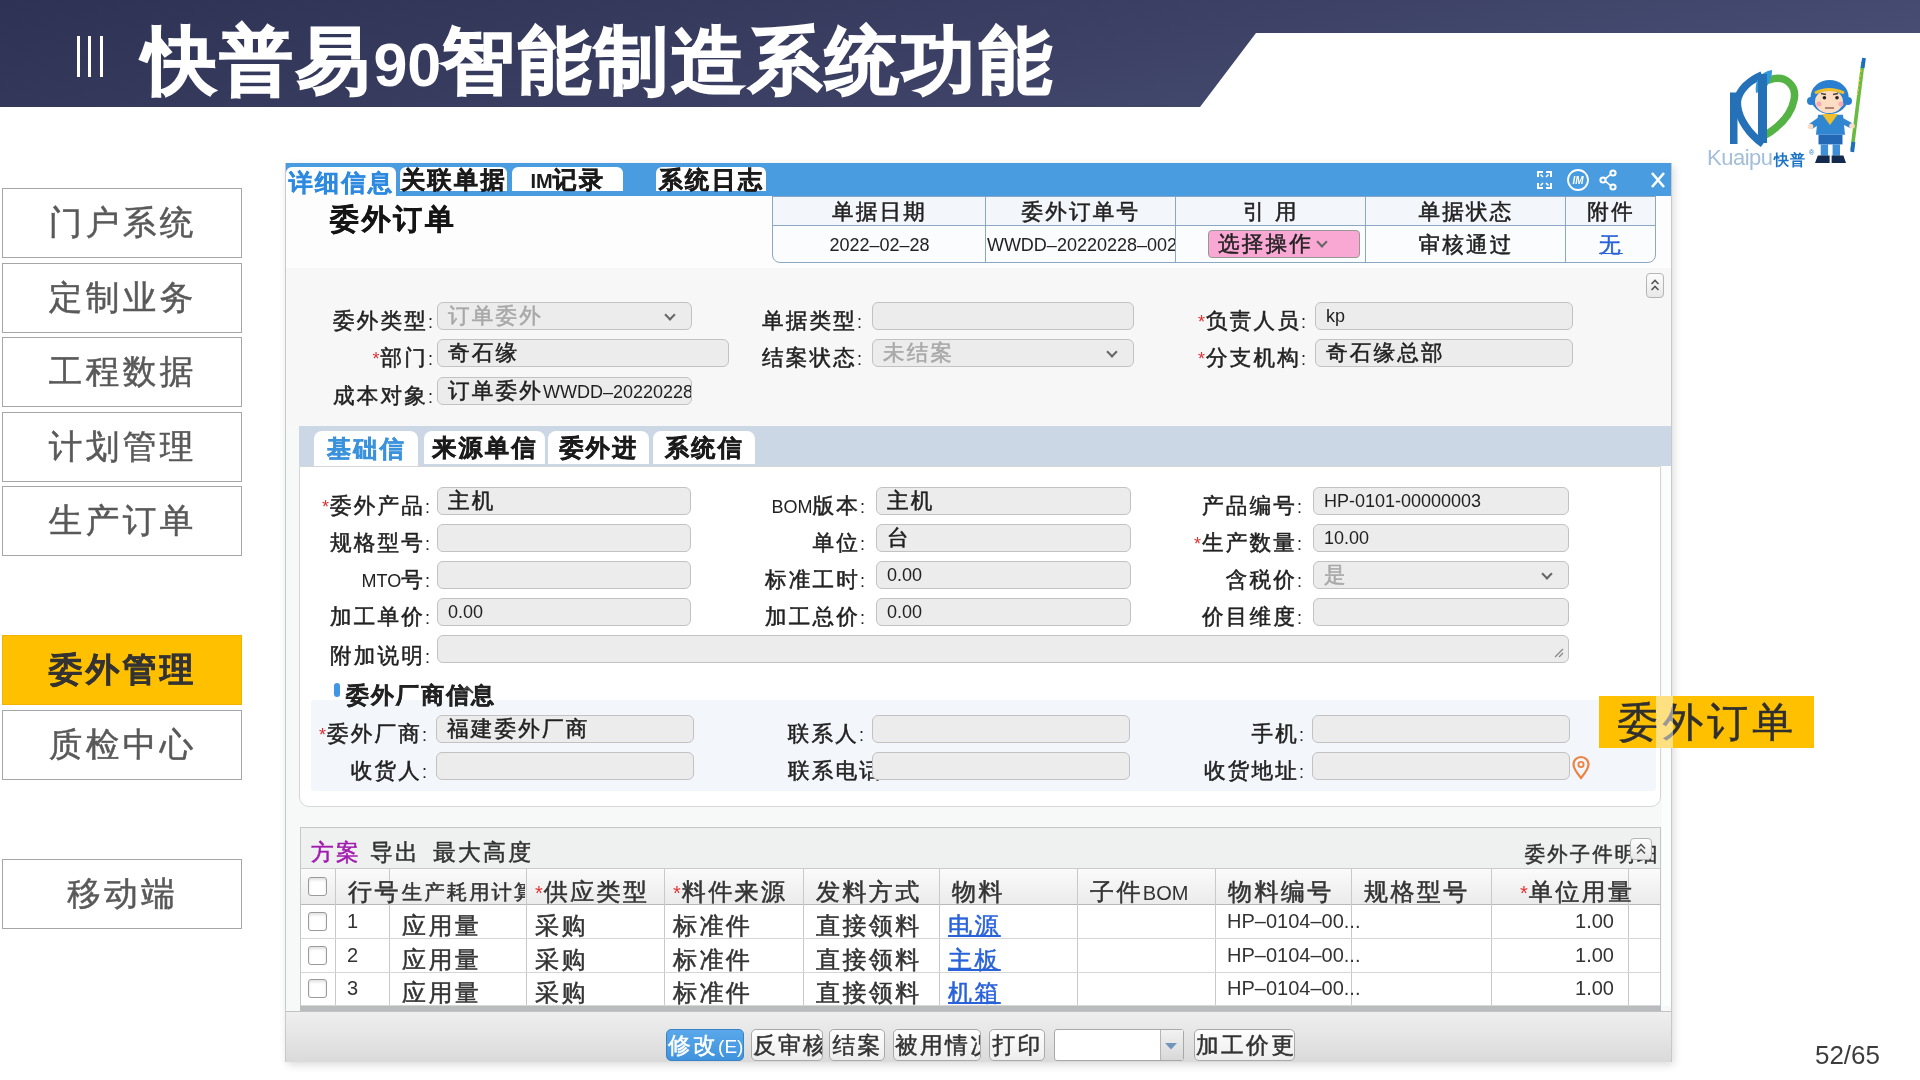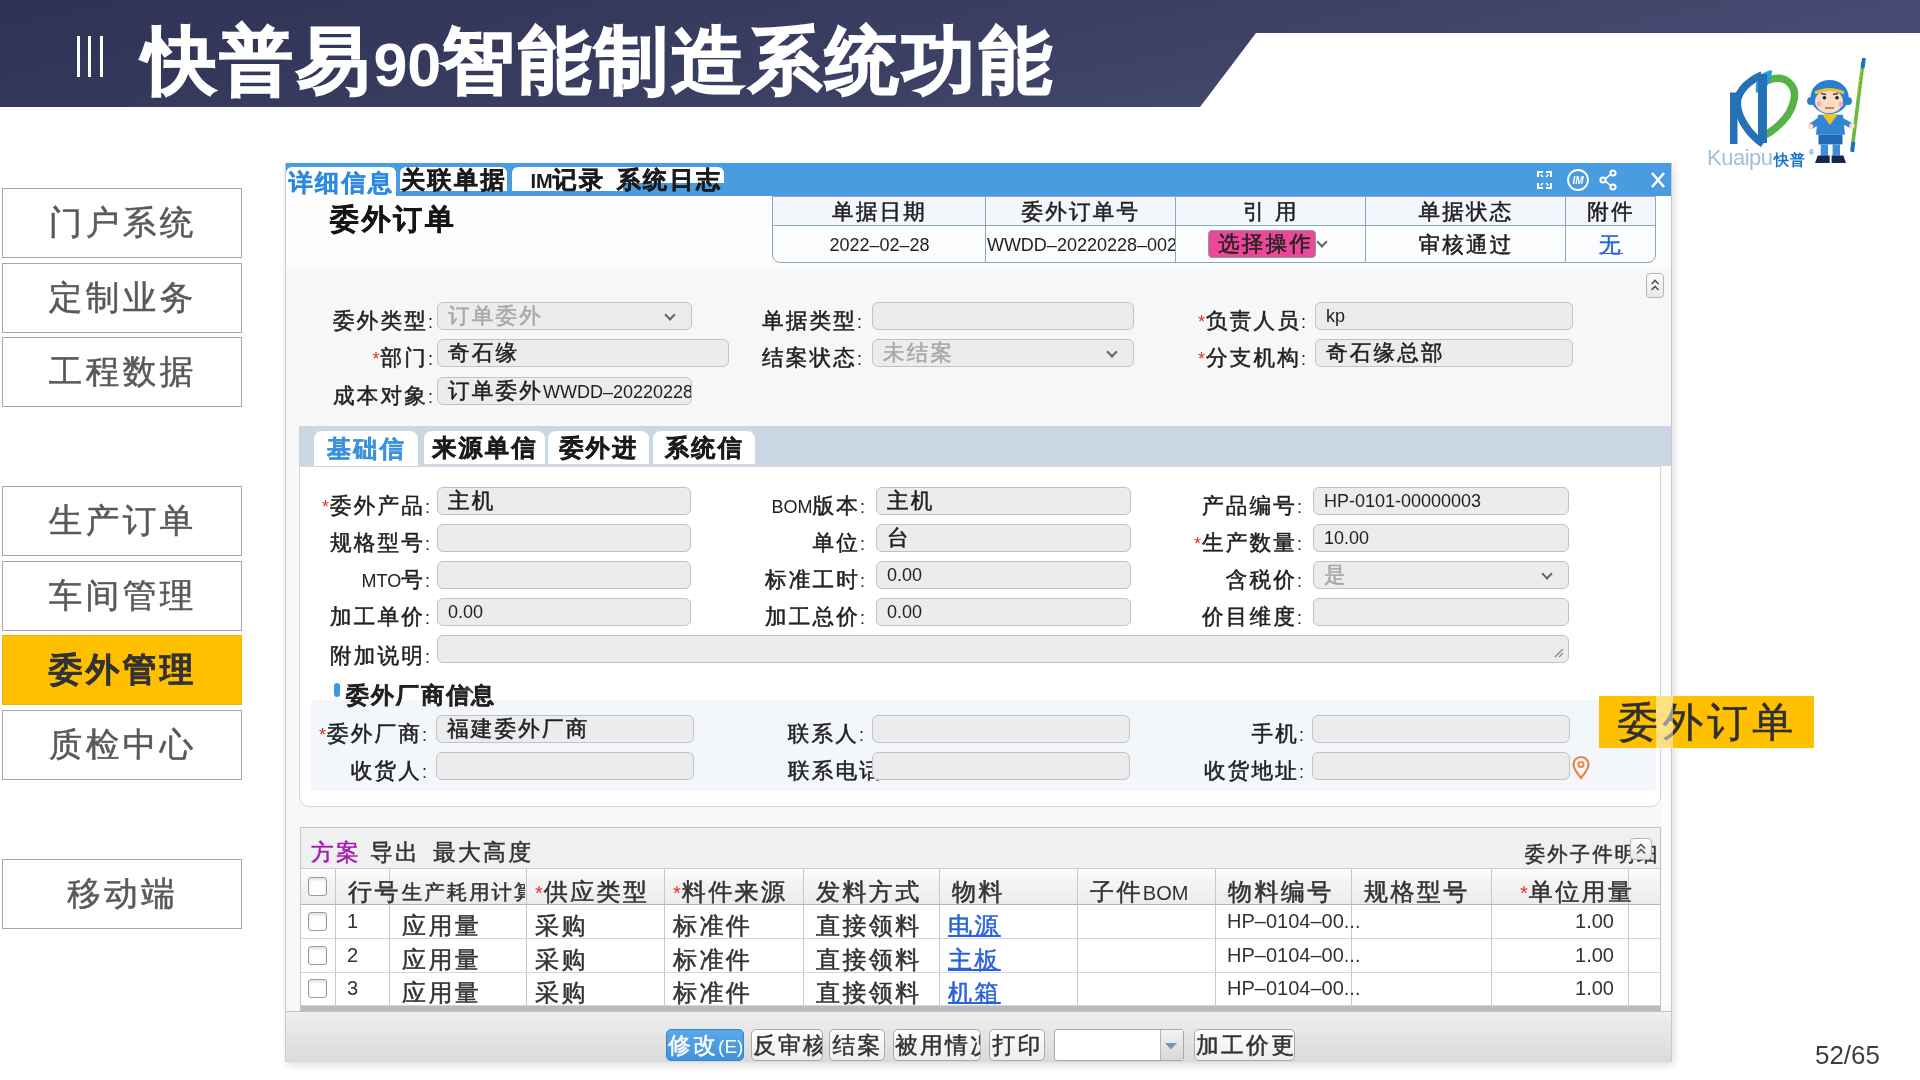--- a/index.html
+++ b/index.html
@@ -39,31 +39,31 @@
 </style></head><body>
 <div id="pg">
 <div class="ab" id="banner"></div>
 <div class="vbar" style="left:77px"></div>
 <div class="vbar" style="left:88px"></div>
 <div class="vbar" style="left:100px"></div>
 <div id="ttl"><span class="k">快普易</span>90<span class="k">智能制造系统功能</span></div>
 <div class="mi ki" style="top:188px"><span class="k">门户系统</span></div>
 <div class="mi ki" style="top:263px"><span class="k">定制业务</span></div>
 <div class="mi ki" style="top:337px"><span class="k">工程数据</span></div>
+<div class="mi ki" style="top:412px"><span class="k">计划管理</span></div>
 <div class="mi ki" style="top:486px"><span class="k">生产订单</span></div>
-<div class="mi ki" style="top:561px"><span class="k">车间管理</span></div>
 <div class="mi mia ki" style="top:635px"><span class="k">委外管理</span></div>
 <div class="mi ki" style="top:710px"><span class="k">质检中心</span></div>
 <div class="mi ki" style="top:859px"><span class="k">移动端</span></div>
 <div class="ab" id="panel"></div>
 <div class="ab" id="bluebar"></div>
 <div class="ttab ki" style="left:286px;width:110px;height:29px;line-height:31px;color:#2d8ae0;"><span class="k">详细信息</span></div>
 <div class="ttab ki" style="left:400px;width:107px;height:24px;line-height:26px;"><span class="k">关联单据</span></div>
 <div class="ttab ki" style="left:512px;width:111px;height:24px;line-height:26px;">IM<span class="k">记录</span></div>
-<div class="ttab ki" style="left:614px;width:110px;height:16px;line-height:26px;"><span class="k">系统日志</span></div>
+<div class="ttab ki" style="left:656px;width:110px;height:24px;line-height:26px;"><span class="k">系统日志</span></div>
 <svg class="ab" style="left:1530px;top:167px" width="142" height="26" viewBox="0 0 142 26">
 <g stroke="#fff" stroke-width="2" fill="none">
 <path d="M8 10 L8 5 L13 5 M16 5 L21 5 L21 10 M21 16 L21 21 L16 21 M13 21 L8 21 L8 16"></path>
 <path d="M10.5 7.5 L13 10 M18.5 7.5 L16 10 M18.5 18.5 L16 16 M10.5 18.5 L13 16" stroke-width="1.6"></path>
 <circle cx="48" cy="13" r="10" stroke-width="1.8"></circle>
 <circle cx="83" cy="6" r="2.6"></circle>
         <circle cx="73" cy="13" r="2.6"></circle>
         <circle cx="83" cy="20" r="2.6"></circle>
 <path d="M75.5 11.6 L80.7 7.3 M75.5 14.4 L80.7 18.7" stroke-width="1.6"></path>
 <path d="M122 6 L134 20 M134 6 L122 20" stroke-width="2.6"></path>
@@ -76,21 +76,21 @@
 <div class="itb ki" style="left:772px;top:196px;width:214px;height:30px;line-height:30px"><span class="k">单据日期</span></div>
 <div class="itb ki" style="left:985px;top:196px;width:191px;height:30px;line-height:30px"><span class="k">委外订单号</span></div>
 <div class="itb ki" style="left:1175px;top:196px;width:191px;height:30px;line-height:30px"><span class="k">引 用</span></div>
 <div class="itb ki" style="left:1365px;top:196px;width:201px;height:30px;line-height:30px"><span class="k">单据状态</span></div>
 <div class="itb ki" style="left:1565px;top:196px;width:91px;height:30px;line-height:30px"><span class="k">附件</span></div>
 <div class="itv ki" style="left:772px;top:225px;width:214px;height:38px;line-height:38px;border-radius:0 0 0 8px;">2022–02–28</div>
 <div class="itv ki" style="left:985px;top:225px;width:191px;height:38px;line-height:38px;">WWDD–20220228–002</div>
 <div class="itv ki" style="left:1175px;top:225px;width:191px;height:38px;line-height:38px;"></div>
 <div class="itv ki" style="left:1365px;top:225px;width:201px;height:38px;line-height:38px;"><span class="k">审核通过</span></div>
 <div class="itv ki" style="left:1565px;top:225px;width:91px;height:38px;line-height:38px;border-radius:0 0 8px 0;"><a class="lnk"><span class="k">无</span></a></div>
-<div class="ab" style="left:1208px;top:230px;width:108px;height:28px;background:#ec4899;border:1px solid #979797;border-radius:4px;font-size:18px;line-height:26px;color:#222;padding-left:9px"><span class="k">选择操作</span></div>
+<div class="ab" style="left:1208px;top:230px;width:152px;height:28px;background:#f9a8d4;border:1px solid #979797;border-radius:4px;font-size:18px;line-height:26px;color:#222;padding-left:9px"><span class="k">选择操作</span></div>
 <i class="ar" style="left:1318px;top:238px"></i>
 <div class="lb" style="left:213px;width:220px;top:306px"><span class="k">委外类型</span>:</div>
 <div class="lb" style="left:642px;width:220px;top:306px"><span class="k">单据类型</span>:</div>
 <div class="lb" style="left:1086px;width:220px;top:306px"><span class="st">*</span><span class="k">负责人员</span>:</div>
 <div class="lb" style="left:213px;width:220px;top:343px"><span class="st">*</span><span class="k">部门</span>:</div>
 <div class="lb" style="left:642px;width:220px;top:343px"><span class="k">结案状态</span>:</div>
 <div class="lb" style="left:1086px;width:220px;top:343px"><span class="st">*</span><span class="k">分支机构</span>:</div>
 <div class="lb" style="left:213px;width:220px;top:381px"><span class="k">成本对象</span>:</div>
 <div class="in dis" style="left:437px;top:302px;width:255px"><span class="k">订单委外</span></div>
 <i class="ar" style="left:666px;top:311px"></i>

